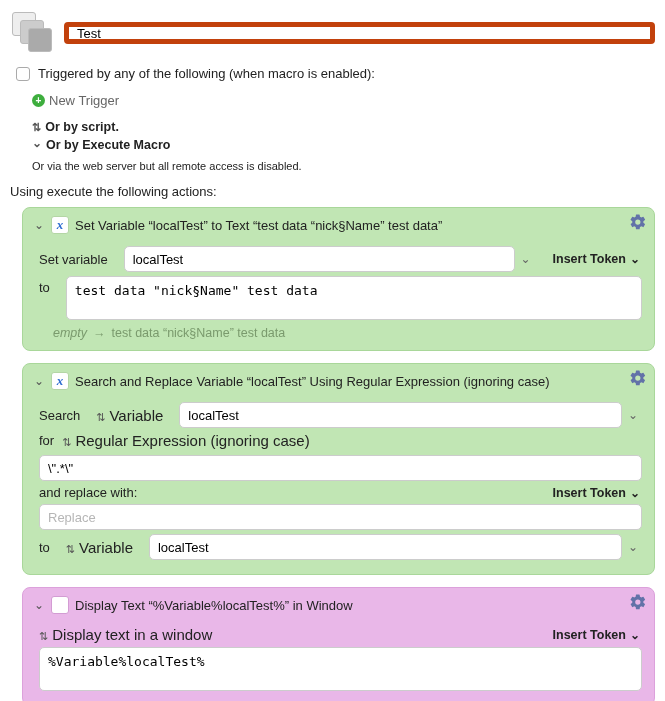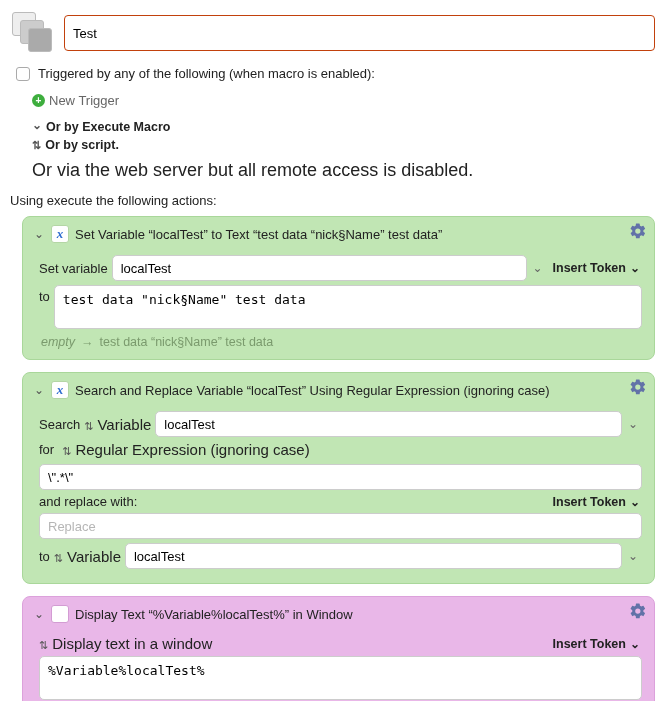--- a/index.html
+++ b/index.html
@@ -28,23 +28,23 @@
     width: 24px; height: 24px;
     border: 1px solid #bbb;
     border-radius: 3px;
     background: #e8e8e8;
   }
   .app-icon .sq1 { top: 2px; left: 2px; background:#eee; }
   .app-icon .sq2 { top: 10px; left: 10px; background:#ccc; }
   .app-icon .sq3 { top: 18px; left: 18px; background:#aaa; }
   .title-input {
     flex: 1;
-    height: 36px;
+    height: 22px;
     padding: 4px 8px;
-    border: 1px solid #c2410c;
+    border: 5px solid #c2410c;
     border-radius: 4px;
     font-size: 13px;
   }
   .trigger-block {
     margin: 4px 0 12px 6px;
   }
   .checkbox-row {
     display: flex;
     align-items: center;
     gap: 8px;
@@ -69,21 +69,21 @@
     font-size: 10px; line-height: 1; font-weight: bold;
   }
   .trigger-line {
     margin: 4px 0 4px 16px;
     font-weight: 600;
     font-size: 12.5px;
     display:flex; align-items:center; gap:4px;
   }
   .trigger-note {
     margin: 8px 0 8px 16px;
-    font-size: 18px;
+    font-size: 11px;
   }
   .section-label {
     margin: 2px 0 8px 0;
     font-size: 13px;
   }
   .sort-icon::before { content:"⇅"; font-size:11px; color:#555; }
   .chevron-open::before { content:"⌄"; font-size:12px; color:#555; display:inline-block; transform:translateY(-2px); }
 
   .gear-btn {
     position:absolute; right:6px; top:4px;
@@ -118,21 +118,21 @@
   }
   .act-icon.var { color:#2f6dd0; font-style:italic; font-weight:bold; border:1px solid #b4d6a5; }
   .act-icon.win {
     border:1px solid #d39cd3; background:#fff;
     display:flex; flex-direction:column;
   }
   .act-icon.win .bar { height:4px; background:#d8d8d8; border-bottom:1px solid #bbb; }
   .act-title { font-size:13px; }
 
   .form-row {
-    display:flex; align-items:center; gap:4px;
+    display:flex; align-items:center; gap:16px;
     margin: 4px 2px;
     padding-left: 4px;
   }
   .label { white-space:nowrap; }
   .input, .select {
     flex:1; min-width:40px;
     background:#fff; border:1px solid #ccc; border-radius:5px;
     height:26px; padding:3px 8px;
     font-size:13px;
   }
@@ -153,21 +153,21 @@
   .token-btn {
     white-space:nowrap; font-weight:600; font-size:12.5px;
     display:inline-flex; align-items:center; gap:4px; cursor:pointer;
     padding:0 2px;
     text-align:right;
   }
   .token-btn .cv::after { content:"⌄"; font-size:12px; }
   .row-right { margin-left:auto; }
 
   .preview {
-    margin: 6px 4px 0 8px;
+    margin: 6px 4px 0 20px;
     color:#7a9a6d; font-size:12.5px;
     display:flex; align-items:center; gap:6px;
   }
   .preview .lhs { font-style:italic; }
   .preview .arrow { color:#7a9a6d; }
 
   .tight-label { font-weight:400; font-size:15px; display:inline-flex; align-items:center; gap:4px;justify-content:flex-end; }
   .sub-row { margin:2px 2px 6px 6px; display:flex; align-items:center; gap:8px; }
   input::placeholder { color:#b6b6b6; }
 </style>
@@ -186,26 +186,26 @@
 <div class="trigger-block">
   <div class="checkbox-row">
     <span class="checkbox"></span>
     <span>Triggered by any of the following (when macro is enabled):</span>
   </div>
   <div class="add-row">
     <span class="plus-icon">+</span>
     <span>New Trigger</span>
   </div>
   <div class="trigger-line">
+    <span class="sort-icon"></span>
+    <span>Or by script.</span>
+  </div>
+  <div class="trigger-line">
     <span class="chevron-open"></span>
     <span>Or by Execute Macro</span>
-  </div>
-  <div class="trigger-line">
-    <span class="sort-icon"></span>
-    <span>Or by script.</span>
   </div>
   <div class="trigger-note">Or via the web server but all remote access is disabled.</div>
 </div>
 
 <div class="section-label">Using execute the following actions:</div>
 
 <div class="action green">
   <div class="gear-btn">
     <svg viewBox="0 0 24 24">
         <path d="M19.14,12.94a7,7,0,0,0,.05-.94,7,7,0,0,0-.05-.94l2.11-1.65a.5.5,0,0,0,.12-.64l-2-3.46a.5.5,0,0,0-.61-.22l-2.49,1a7,7,0,0,0-1.63-.94l-.38-2.65A.5.5,0,0,0,13.77,2H9.77a.5.5,0,0,0-.49.42L8.9,5.07a7,7,0,0,0-1.63.94l-2.49-1a.5.5,0,0,0-.61.22l-2,3.46a.5.5,0,0,0,.12.64L4.4,11a7,7,0,0,0,0,1.88L2.29,14.5a.5.5,0,0,0-.12.64l2,3.46a.5.5,0,0,0,.61.22l2.49-1a7,7,0,0,0,1.63.94l.38,2.65a.5.5,0,0,0,.49.42h4a.5.5,0,0,0,.49-.42l.38-2.65a7,7,0,0,0,1.63-.94l2.49,1a.5.5,0,0,0,.61-.22l2-3.46a.5.5,0,0,0-.12-.64ZM11.77,15.5A3.5,3.5,0,1,1,15.27,12,3.5,3.5,0,0,1,11.77,15.5Z"></path>

